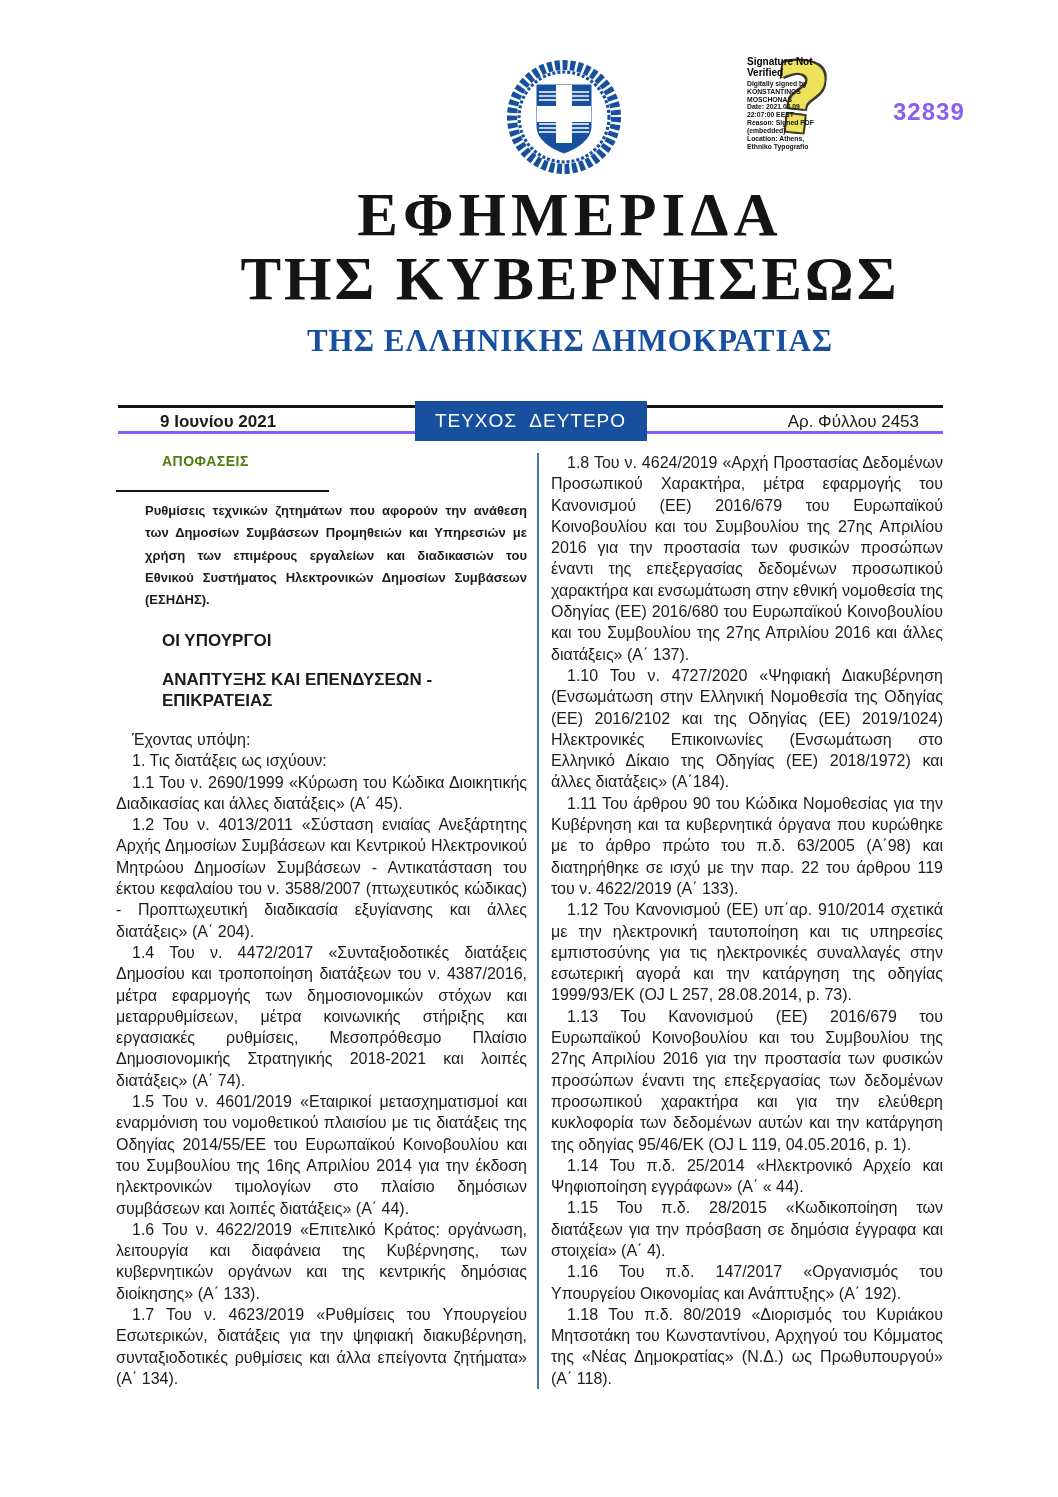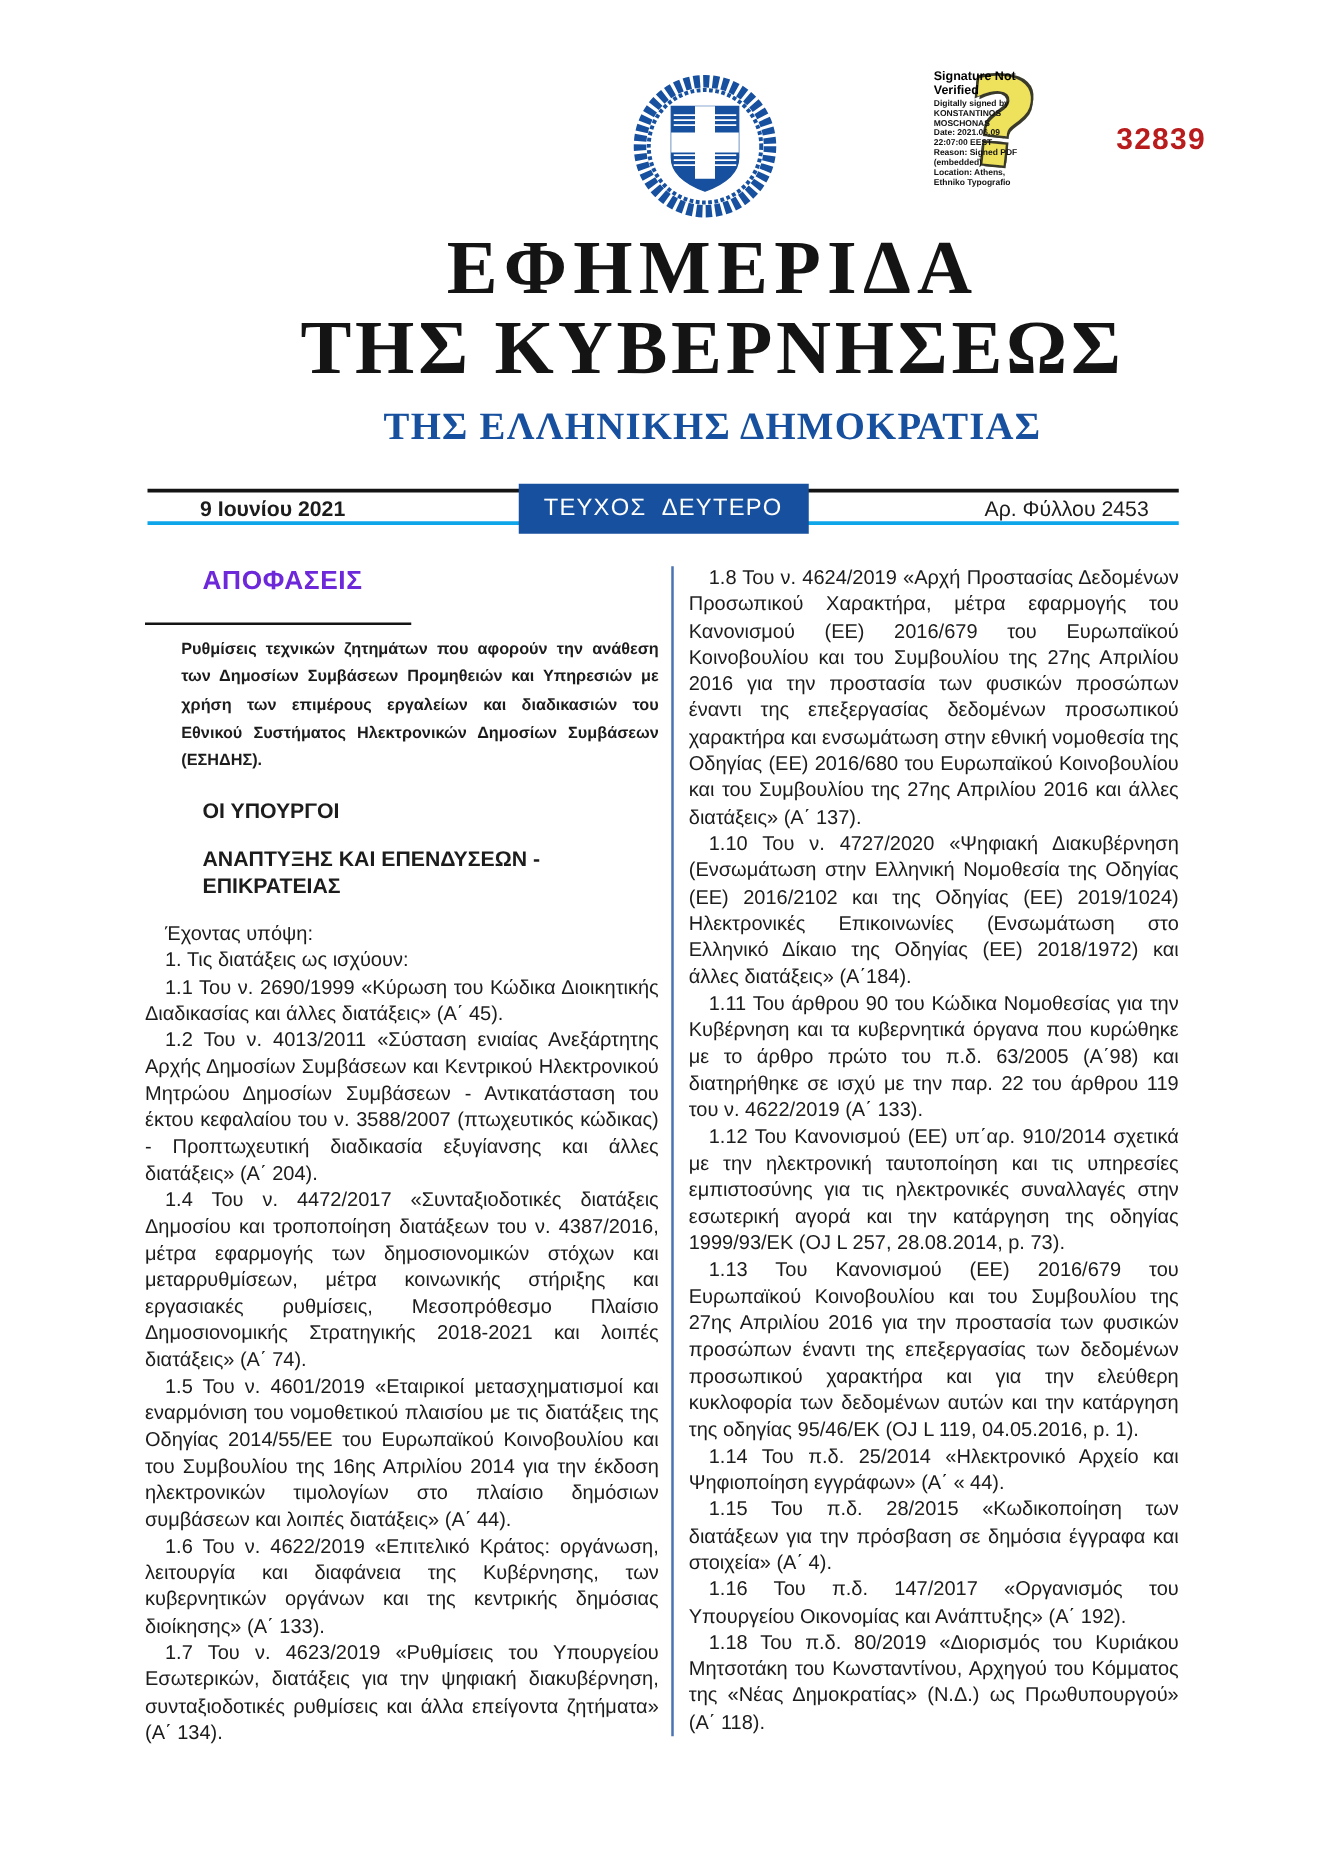--- a/index.html
+++ b/index.html
@@ -14,46 +14,46 @@
   .stamp-status { position:relative; z-index:3; font-size:10px; font-weight:bold; line-height:1.05; color:#000; }
   .stamp-details { position:relative; z-index:3; margin-top:2px; }
   .stamp-details div { font-size:6.8px; font-weight:bold; line-height:1.15; color:#111; }
   .stamp-q {
     position:absolute; z-index:2; left:26px; top:-14px;
     font-family:"DejaVu Sans", sans-serif; font-size:96px; font-weight:bold;
     color:#ede04f; transform:rotate(6deg);
     text-shadow:-2px -2px 0 #2a2a1a, 2px -2px 0 #2a2a1a, -2px 2px 0 #2a2a1a, 2px 2px 0 #2a2a1a;
     opacity:.92;
   }
-  .page-num { position:absolute; left:893px; top:98px; font-size:24px; font-weight:bold; letter-spacing:1px; color:#b91c1c; }
+  .page-num { position:absolute; left:893px; top:98px; font-size:24px; font-weight:bold; letter-spacing:1px; color:#8b5cf6; }
 
   
   .emblem { position:absolute; left:503px; top:56px; width:122px; height:122px; }
   .mast-line { position:absolute; left:80px; width:980px; text-align:center;
     font-family:"Liberation Serif", serif; font-weight:bold; color:#141414; }
   .mast-title1 { top:180px; font-size:61px; letter-spacing:5px; }
   .mast-title2 { top:244px; font-size:61px; letter-spacing:3px; }
   .mast-sub    { top:323px; font-size:31px; letter-spacing:1px; color:#17509e; }
 
   
-  .info-bar { position:absolute; left:118px; top:391px; width:825px; height:29px;
-    border-top:3px solid #141414; border-bottom:3px solid #0ea5e9; }
+  .info-bar { position:absolute; left:118px; top:405px; width:825px; height:29px;
+    border-top:3px solid #141414; border-bottom:3px solid #8b5cf6; }
   .bar-date  { position:absolute; left:42px;  top:4px; font-size:17px; font-weight:bold; }
   .bar-issue { position:absolute; right:24px; top:4px; font-size:17px; font-weight:normal; }
   .bar-box { position:absolute; left:50%; transform:translateX(-50%); top:-7px;
     width:232px; height:40px; background:#17509e; color:#fff; font-weight:normal;
     font-size:19px; display:flex; align-items:center; justify-content:center;
     letter-spacing:1px; word-spacing:7px; }
 
   
   .col-left  { position:absolute; left:116px; top:452px; width:411px; }
   .col-divider { position:absolute; left:537px; top:453px; width:2px; height:936px; background:#4a74b4; }
   .col-right { position:absolute; left:551px; top:452px; width:392px; }
 
-  .sec-heading { color:#6d28d9; font-weight:bold; font-size:21px; letter-spacing:.5px;
+  .sec-heading { color:#4d7c0f; font-weight:bold; font-size:14px; letter-spacing:.5px;
     padding-left:46px; margin:1px 0 21px 0; }
   .dec-num { font-size:17px; margin:0 0 4px 0; padding-left:29px; }
   .num-rule { border:none; border-top:2.5px solid #141414; width:213px; margin:0 0 8px 0; }
   .dec-title { font-weight:bold; font-size:13px; line-height:22.3px; text-align:justify;
     padding-left:29px; margin:0 0 19px 0; }
   .issuers { font-weight:bold; font-size:17px; line-height:21.5px; padding-left:29px; margin:17px; }
   .issuers-wrap { margin-bottom:11px; }
 
   .body-text p { margin:0; font-size:16px; line-height:21.3px; text-align:justify;
     text-indent:16px; color:#1c1c1c; }

